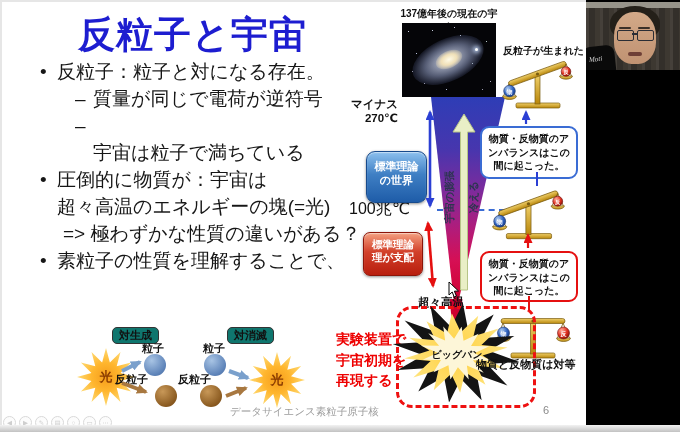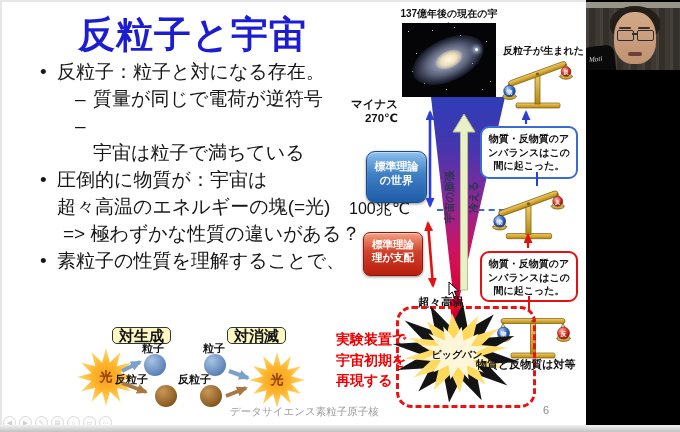--- a/index.html
+++ b/index.html
@@ -12,21 +12,21 @@
          background:linear-gradient(#f2f2f2,#c2c2c2);}
   .abs{position:absolute;}
   #title{left:10px;top:10px;width:365px;text-align:center;font-size:37px;font-weight:bold;
          color:#1d1dd0;letter-spacing:1px;}
   
   #bullets{left:30px;top:58px;width:350px;font-size:19px;color:#161616;}
   .bl{display:flex;line-height:27px;white-space:nowrap;}
   .mk{flex:0 0 17px;color:#161616;}
   .u{border-bottom:2px solid #1a1a1a;}
   
-  .tagbox{border:1.3px solid #333;border-radius:5px;background:#fef9c3;font-size:15px;font-weight:bold;
+  .tagbox{border:1.3px solid #333;border-radius:5px;background:#0f766e;font-size:11px;font-weight:bold;
           color:#111;padding:1px 6px;line-height:13px;}
   .star12{clip-path:polygon(100% 50%,75.1% 56.7%,93.3% 75%,68.4% 68.4%,75% 93.3%,56.7% 75.1%,50% 100%,43.3% 75.1%,25% 93.3%,31.6% 68.4%,6.7% 75%,24.9% 56.7%,0% 50%,24.9% 43.3%,6.7% 25%,31.6% 31.6%,25% 6.7%,43.3% 24.9%,50% 0%,56.7% 24.9%,75% 6.7%,68.4% 31.6%,93.3% 25%,75.1% 43.3%);}
   .sunburst{background:radial-gradient(circle,#f59c1a 0%,#ffb62e 35%,#ffd76e 68%,#ffe9a0 100%);
             display:flex;align-items:center;justify-content:center;}
   .sunburst span{font-size:13px;font-weight:bold;color:#8a3c00;}
   .plabel{font-size:11px;font-weight:600;color:#111;}
   .pball{width:22px;height:22px;border-radius:50%;}
   .pblue{background:radial-gradient(circle at 35% 30%,#a8c4e4,#5c82b8 70%,#46689a);}
   .pbrown{background:radial-gradient(circle at 35% 30%,#c89858,#8a5a20 70%,#6e4414);}
   #footer-text{left:230px;top:405px;font-size:10.5px;color:#9c9c9c;}

